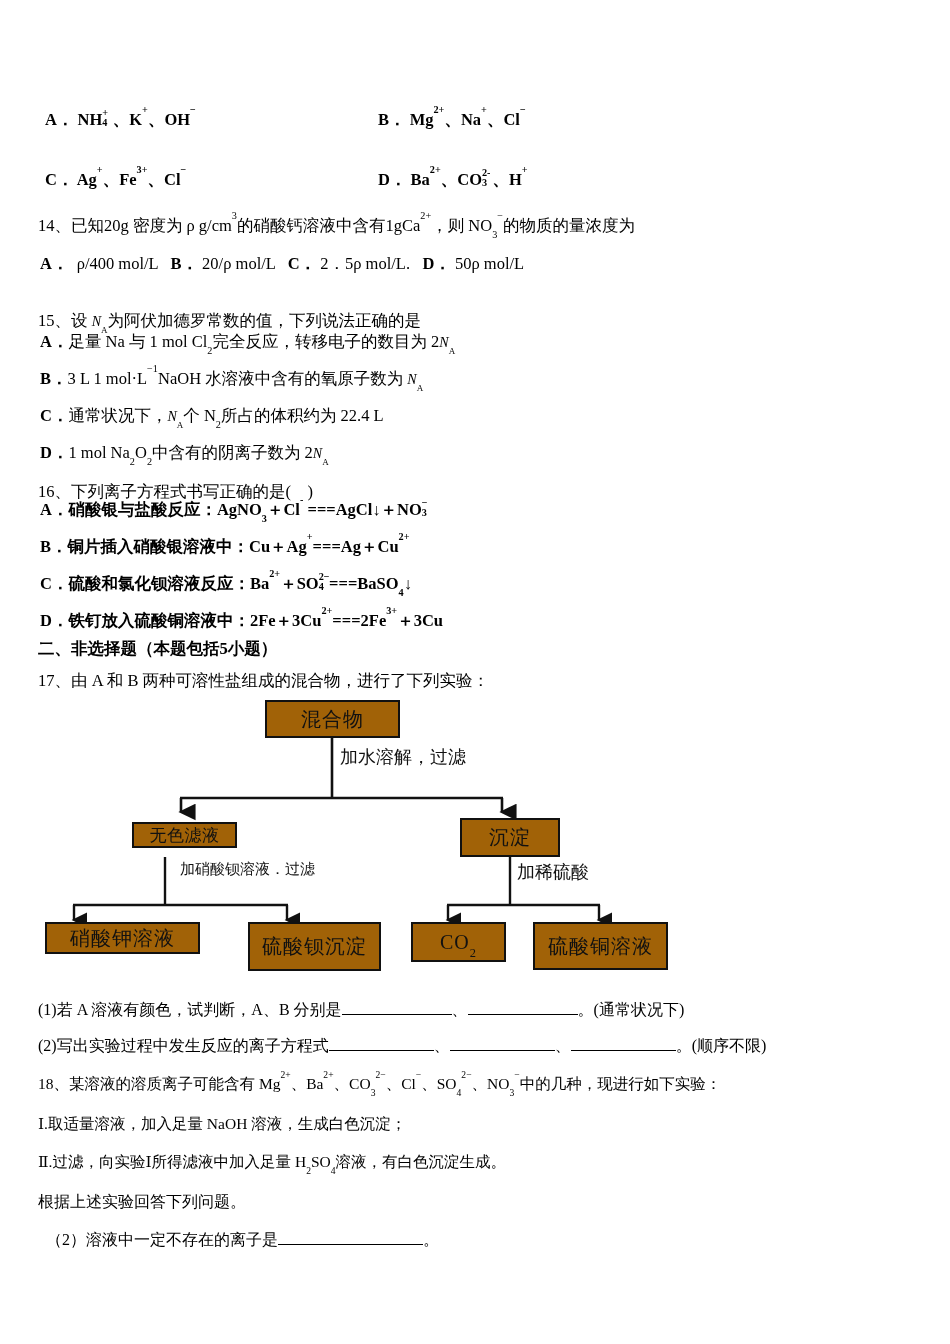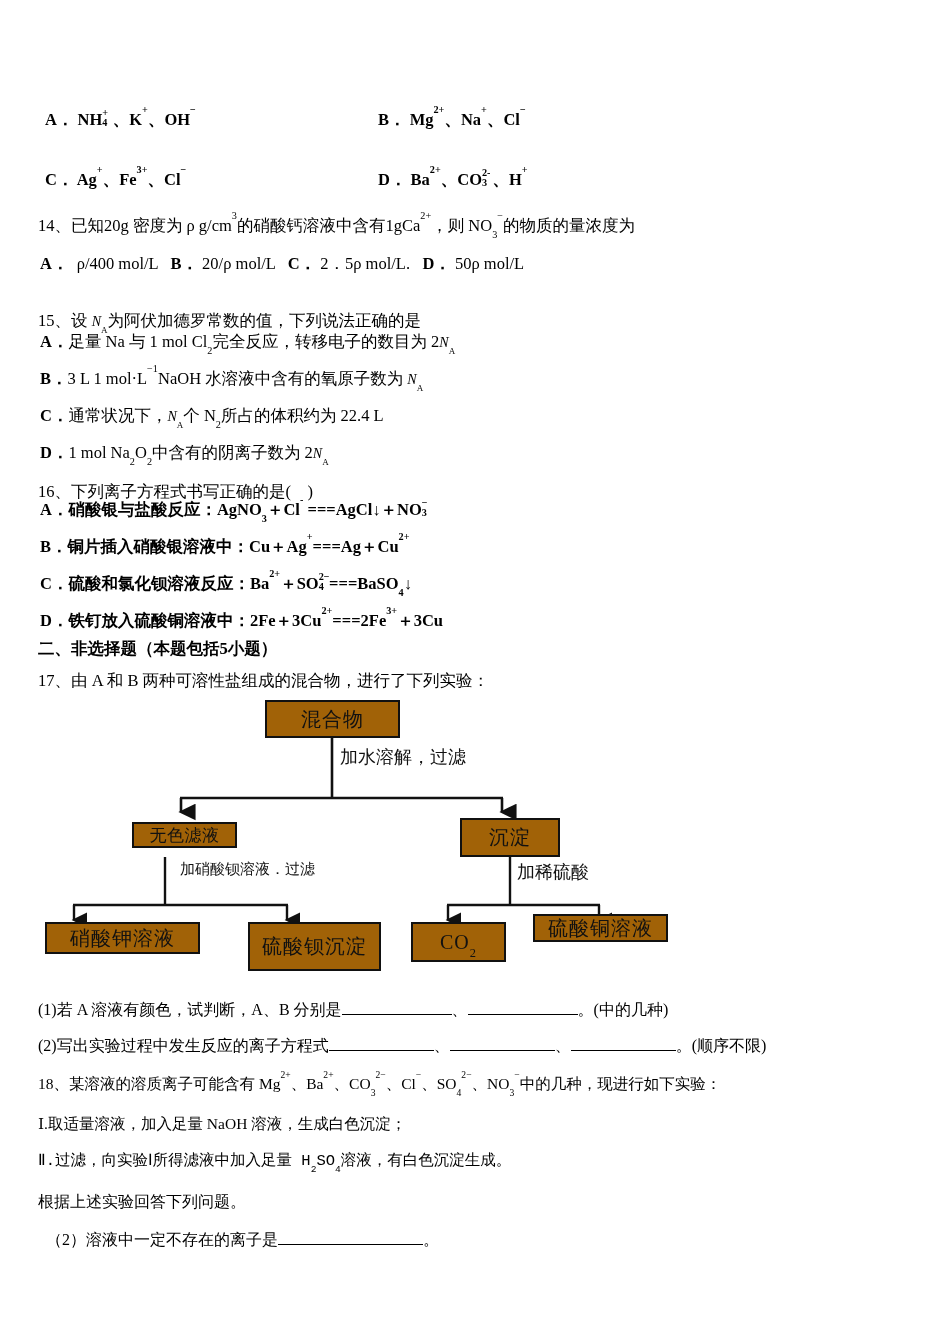--- a/index.html
+++ b/index.html
@@ -240,38 +240,38 @@
     <div class="flabel" style="left:517px; top:170px;">加稀硫酸</div>
 
     <div class="fbox" style="left:45px; top:232px; width:155px; height:32px;">硝酸钾溶液</div>
 
     <div class="fbox" style="left:248px; top:232px; width:133px; height:49px;">硫酸钡沉淀</div>
 
     <div class="fbox" style="left:411px; top:232px; width:95px; height:40px;">
       <span>CO<sub>2</sub></span>
     </div>
 
-    <div class="fbox" style="left:533px; top:224px; width:135px; height:28px;">硫酸铜溶液</div>
+    <div class="fbox" style="left:533px; top:232px; width:135px; height:48px;">硫酸铜溶液</div>
   </div>
 
   <div class="row" style="left:38px; top:1002px; font-size:16px;">
-    <span>(1)若 A 溶液有颜色，试判断，A、B 分别是</span><span class="blank-u" style="width:110px;"></span><span>、</span><span class="blank-u" style="width:110px;"></span><span>。(中的几种)</span>
+    <span>(1)若 A 溶液有颜色，试判断，A、B 分别是</span><span class="blank-u" style="width:110px;"></span><span>、</span><span class="blank-u" style="width:110px;"></span><span>。(通常状况下)</span>
   </div>
 
   <div class="row" style="left:38px; top:1038px; font-size:16px;">
     <span>(2)写出实验过程中发生反应的离子方程式</span><span class="blank-u" style="width:105px;"></span><span>、</span><span class="blank-u" style="width:105px;"></span><span>、</span><span class="blank-u" style="width:105px;"></span><span>。(顺序不限)</span>
   </div>
 
   <div class="row" style="left:38px; top:1076px; font-size:15.5px;">
     <span>18、某溶液的溶质离子可能含有 </span><span>Mg<sup>2+</sup>、Ba<sup>2+</sup>、CO<sub>3</sub><sup>2−</sup>、Cl<sup>−</sup>、SO<sub>4</sub><sup>2−</sup>、NO<sub>3</sub><sup>−</sup></span><span>中的几种，现进行如下实验：</span>
   </div>
 
   <div class="row" style="left:38px; top:1116px; font-size:15.5px;">Ⅰ.取适量溶液，加入足量 NaOH 溶液，生成白色沉淀；</div>
 
-  <div class="row" style="left:38px; top:1154px; font-size:15.5px;font-family:Liberation Mono, monospace;">
+  <div class="row" style="left:38px; top:1154px; font-size:15.5px;">
     <span>Ⅱ.过滤，向实验Ⅰ所得滤液中加入足量 </span><span>H<sub>2</sub>SO<sub>4</sub></span><span>溶液，有白色沉淀生成。</span>
   </div>
 
   <div class="row" style="left:38px; top:1194px; font-size:16px;">根据上述实验回答下列问题。</div>
 
   <div class="row" style="left:46px; top:1232px; font-size:16px;">
     <span>（2）溶液中一定不存在的离子是</span><span class="blank-u" style="width:145px;"></span><span>。</span>
   </div>
 
 </div>

